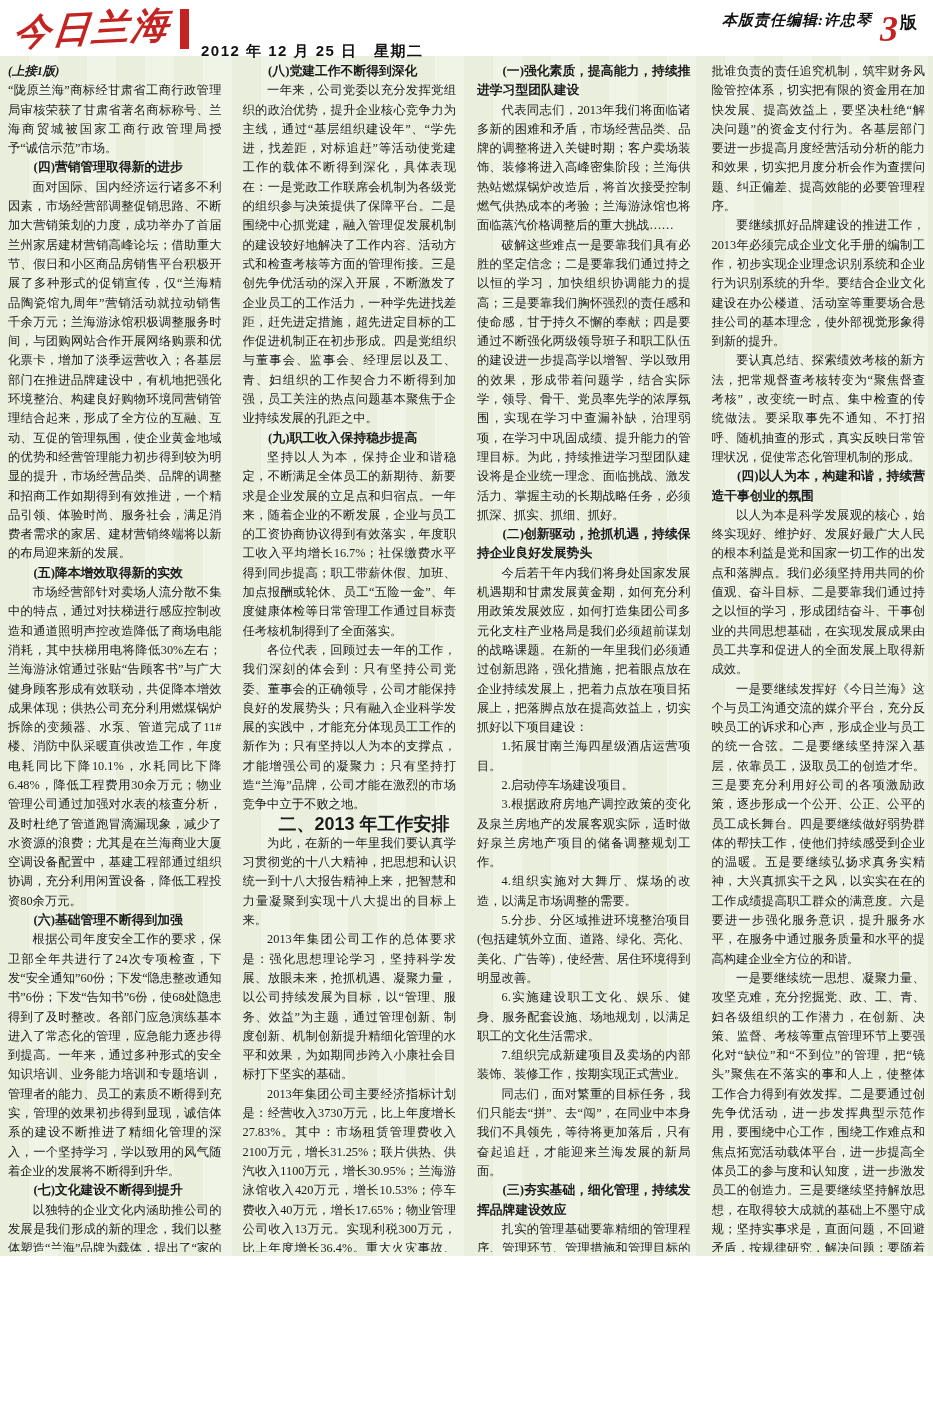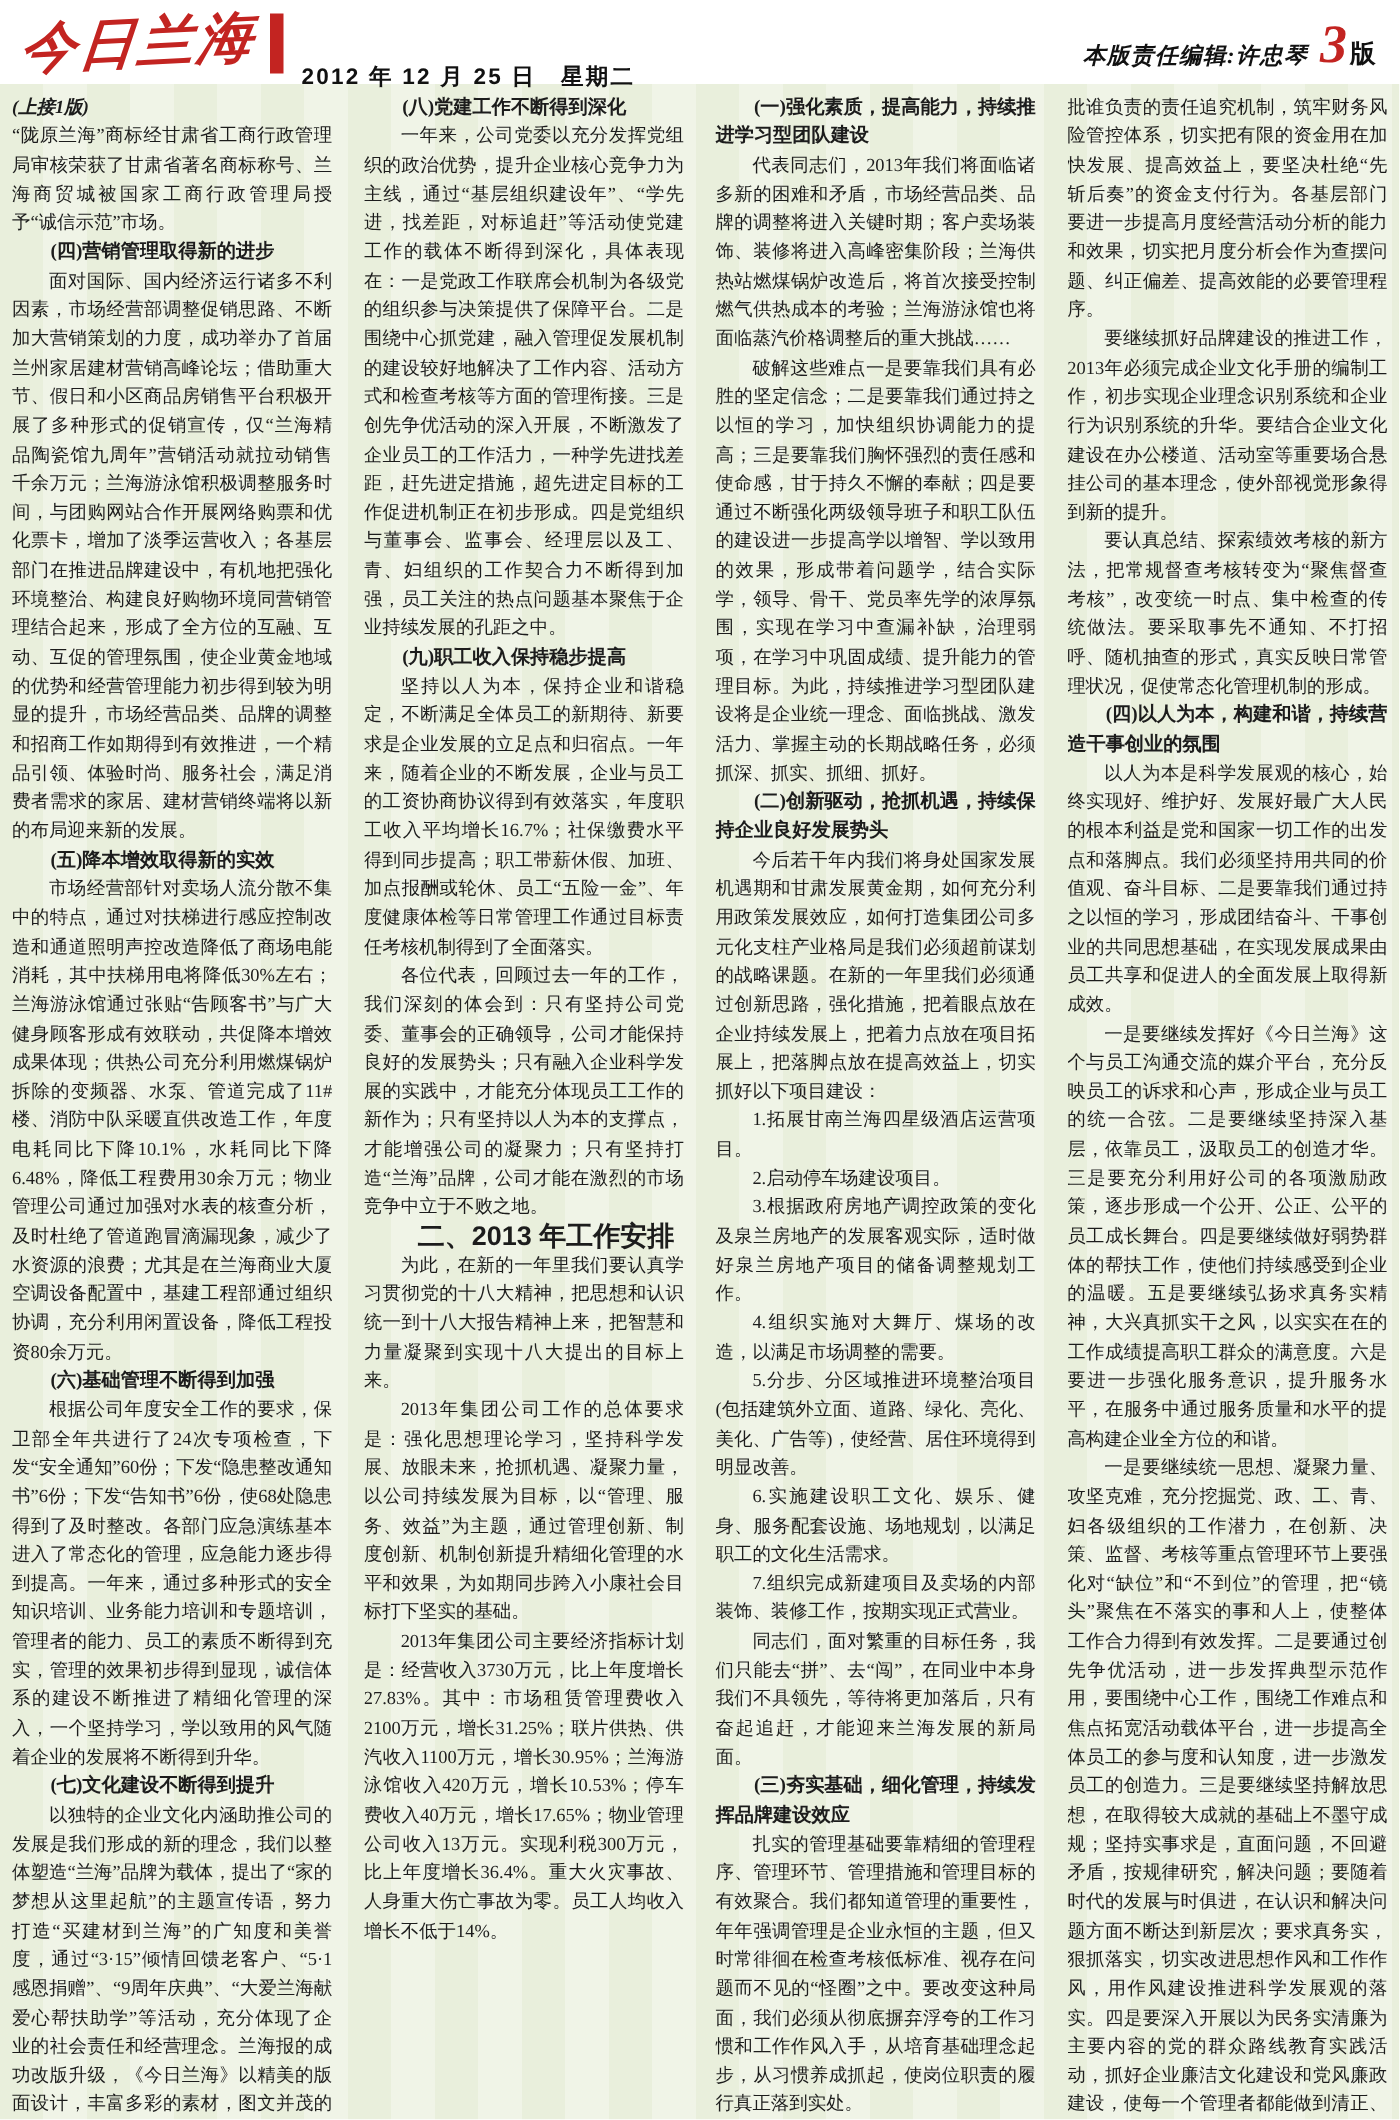--- a/index.html
+++ b/index.html
@@ -19,27 +19,27 @@
     font-family:"DejaVu Serif",serif; letter-spacing:2px;
     transform:skewX(-8deg) rotate(-3deg); white-space:nowrap;
   }
   .red-bar { width:9px; height:40px; background:#c32421; margin:0 12px 0 10px; flex:none; }
   .date-line {
     font-family:"Liberation Sans","DejaVu Sans",sans-serif;
     font-weight:bold; font-size:15px; letter-spacing:1.5px; color:#111;
     white-space:nowrap;
     margin-top:44px;
   }
-  .header-right { margin-left:auto; display:flex; align-items:flex-end; }
+  .header-right { margin-left:auto; display:flex; align-items:flex-start; }
   .editor-note { font-style:italic; font-weight:bold; font-size:15px; color:#111; letter-spacing:1px; }
   .page-num { color:#c32421; font-size:36px; font-weight:bold; font-style:italic; margin:0 2px 0 8px; line-height:36px; }
   .page-ban { font-family:"Liberation Sans","DejaVu Sans",sans-serif; font-weight:bold; font-size:17px; color:#111; }
   
   .body-area {
-    height:1357px; box-sizing:border-box;
+    height:1200px; box-sizing:border-box;
     background:repeating-linear-gradient(90deg,#e9efdc 0 29px,#f0f4e7 29px 58px);
     padding:6px 8px 4px 8px;
     display:flex; gap:21px;
   }
   .col { flex:1 1 0; overflow:hidden; }
   .blk {
     margin:0; color:#1c1c1c;
     font-size:12.3px; line-height:19.3px;
     text-align:justify;
   }
@@ -102,21 +102,21 @@
       <p class="blk item">4.组织实施对大舞厅、煤场的改造，以满足市场调整的需要。</p>
       <p class="blk item">5.分步、分区域推进环境整治项目(包括建筑外立面、道路、绿化、亮化、美化、广告等)，使经营、居住环境得到明显改善。</p>
       <p class="blk item">6.实施建设职工文化、娱乐、健身、服务配套设施、场地规划，以满足职工的文化生活需求。</p>
       <p class="blk item">7.组织完成新建项目及卖场的内部装饰、装修工作，按期实现正式营业。</p>
       <p class="blk para">同志们，面对繁重的目标任务，我们只能去“拼”、去“闯”，在同业中本身我们不具领先，等待将更加落后，只有奋起追赶，才能迎来兰海发展的新局面。</p>
       <p class="blk heading">(三)夯实基础，细化管理，持续发挥品牌建设效应</p>
       <p class="blk para">扎实的管理基础要靠精细的管理程序、管理环节、管理措施和管理目标的有效聚合。我们都知道管理的重要性，年年强调管理是企业永恒的主题，但又时常徘徊在检查考核低标准、视存在问题而不见的“怪圈”之中。要改变这种局面，我们必须从彻底摒弃浮夸的工作习惯和工作作风入手，从培育基础理念起步，从习惯养成抓起，使岗位职责的履行真正落到实处。</p>
       <p class="blk para">在新的一年里，我们将面临燃气锅炉安全运行、制冷机组安全运行、新建配电室的安全运行以及新建停车场、技防监控增容等新的管理内容。管理规范、服务到位，建立高效、有序的运行管理机制，提升整体管理、服务水平将是各基层部门必须予以重视的重点工作。</p>
     </div>
   <div class="col">
-      <p class="blk para0">批谁负责的责任追究机制，筑牢财务风险管控体系，切实把有限的资金用在加快发展、提高效益上，要坚决杜绝“先斩后奏”的资金支付行为。各基层部门要进一步提高月度经营活动分析的能力和效果，切实把月度分析会作为查摆问题、纠正偏差、提高效能的必要管理程序。</p>
+      <p class="blk para0">批谁负责的责任追究机制，筑牢财务风险管控体系，切实把有限的资金用在加快发展、提高效益上，要坚决杜绝“解决问题”的资金支付行为。各基层部门要进一步提高月度经营活动分析的能力和效果，切实把月度分析会作为查摆问题、纠正偏差、提高效能的必要管理程序。</p>
       <p class="blk para">要继续抓好品牌建设的推进工作，2013年必须完成企业文化手册的编制工作，初步实现企业理念识别系统和企业行为识别系统的升华。要结合企业文化建设在办公楼道、活动室等重要场合悬挂公司的基本理念，使外部视觉形象得到新的提升。</p>
       <p class="blk para">要认真总结、探索绩效考核的新方法，把常规督查考核转变为“聚焦督查考核”，改变统一时点、集中检查的传统做法。要采取事先不通知、不打招呼、随机抽查的形式，真实反映日常管理状况，促使常态化管理机制的形成。</p>
       <p class="blk heading">(四)以人为本，构建和谐，持续营造干事创业的氛围</p>
       <p class="blk para">以人为本是科学发展观的核心，始终实现好、维护好、发展好最广大人民的根本利益是党和国家一切工作的出发点和落脚点。我们必须坚持用共同的价值观、奋斗目标、二是要靠我们通过持之以恒的学习，形成团结奋斗、干事创业的共同思想基础，在实现发展成果由员工共享和促进人的全面发展上取得新成效。</p>
       <p class="blk para">一是要继续发挥好《今日兰海》这个与员工沟通交流的媒介平台，充分反映员工的诉求和心声，形成企业与员工的统一合弦。二是要继续坚持深入基层，依靠员工，汲取员工的创造才华。三是要充分利用好公司的各项激励政策，逐步形成一个公开、公正、公平的员工成长舞台。四是要继续做好弱势群体的帮扶工作，使他们持续感受到企业的温暖。五是要继续弘扬求真务实精神，大兴真抓实干之风，以实实在在的工作成绩提高职工群众的满意度。六是要进一步强化服务意识，提升服务水平，在服务中通过服务质量和水平的提高构建企业全方位的和谐。</p>
       <p class="blk para">一是要继续统一思想、凝聚力量、攻坚克难，充分挖掘党、政、工、青、妇各级组织的工作潜力，在创新、决策、监督、考核等重点管理环节上要强化对“缺位”和“不到位”的管理，把“镜头”聚焦在不落实的事和人上，使整体工作合力得到有效发挥。二是要通过创先争优活动，进一步发挥典型示范作用，要围绕中心工作，围绕工作难点和焦点拓宽活动载体平台，进一步提高全体员工的参与度和认知度，进一步激发员工的创造力。三是要继续坚持解放思想，在取得较大成就的基础上不墨守成规；坚持实事求是，直面问题，不回避矛盾，按规律研究，解决问题；要随着时代的发展与时俱进，在认识和解决问题方面不断达到新层次；要求真务实，狠抓落实，切实改进思想作风和工作作风，用作风建设推进科学发展观的落实。四是要深入开展以为民务实清廉为主要内容的党的群众路线教育实践活动，抓好企业廉洁文化建设和党风廉政建设，使每一个管理者都能做到清正、清廉、清明，切实办好顺民意、解民忧、惠民生的实事。</p>
     </div>
 </div>
 
 </body></html>

